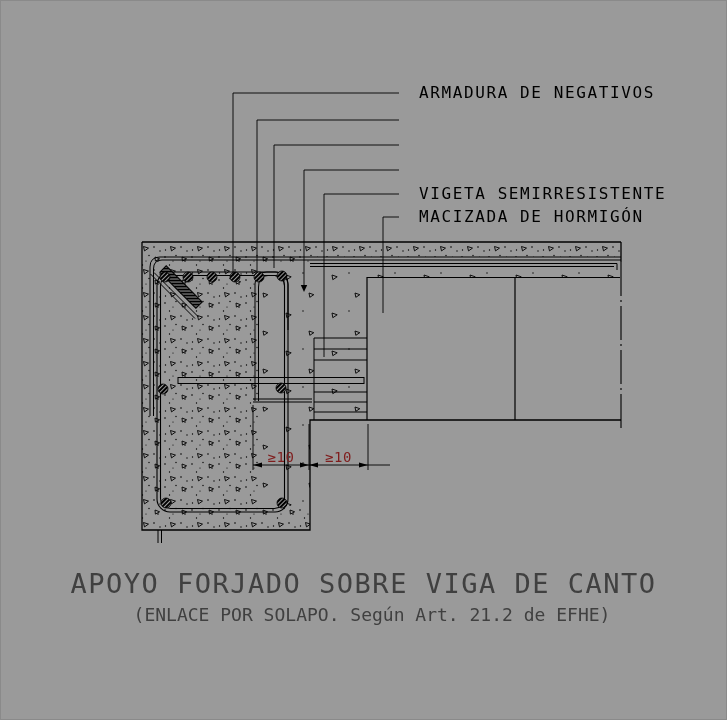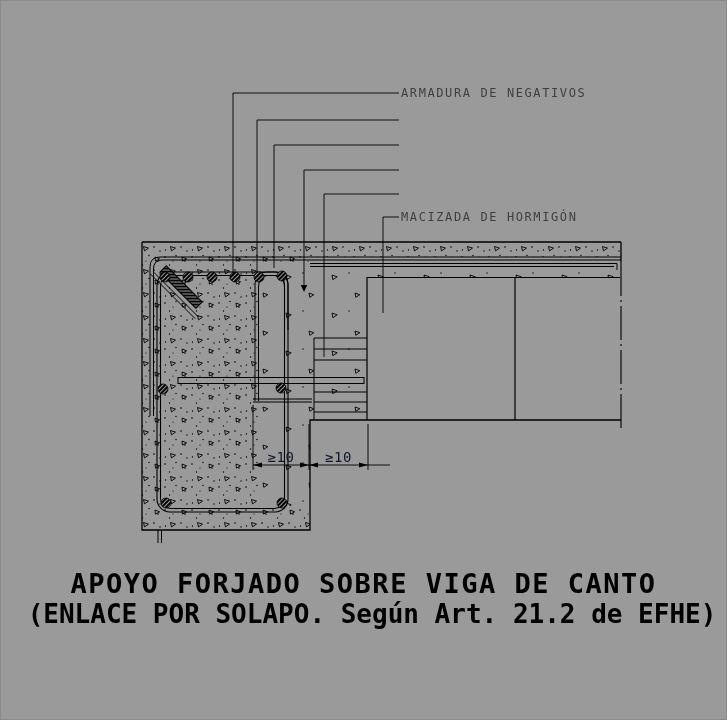--- a/index.html
+++ b/index.html
@@ -3,32 +3,32 @@
 <meta charset="utf-8">
 <style>
   html,body{margin:0;padding:0;background:#9a9a9a;}
   .canvas{
     position:relative;width:727px;height:720px;background:#9a9a9a;
     overflow:hidden;outline:1px solid #8a8a8a;outline-offset:-1px;
     font-family:"DejaVu Sans Mono", monospace;color:#000;
   }
   .canvas svg{position:absolute;left:0;top:0;}
   .callout{
-    position:absolute;left:401px;font-size:12px;line-height:18px;
-    letter-spacing:1.6px;white-space:nowrap;color:#404040;
+    position:absolute;left:419px;font-size:16px;line-height:18px;
+    letter-spacing:1.6px;white-space:nowrap;color:#000000;
   }
   .dim{
     position:absolute;font-size:14px;line-height:16px;text-align:center;
-    letter-spacing:0.5px;white-space:nowrap;color:#0f172a;
+    letter-spacing:0.5px;white-space:nowrap;color:#7f1d1d;
   }
   .title-block{
-    position:absolute;left:0;right:0;top:568px;text-align:center;color:#000000;font-weight:bold;
+    position:absolute;left:0;right:0;top:568px;text-align:center;color:#404040;
   }
   .title-line1{font-size:27px;line-height:31px;letter-spacing:1.5px;white-space:nowrap;}
-  .title-line2{font-size:26px;line-height:31px;letter-spacing:0px;white-space:nowrap;padding-left:17px;}
+  .title-line2{font-size:18px;line-height:31px;letter-spacing:0px;white-space:nowrap;padding-left:17px;}
 </style>
 </head>
 <body>
 
 <div class="canvas">
 
   <svg width="727" height="720" viewBox="0 0 727 720">
     <defs>
       <pattern id="dense" width="27" height="23" patternUnits="userSpaceOnUse">
         <circle cx="3" cy="4" r="0.8"></circle>
@@ -141,20 +141,21 @@
       <path d="M253,405 V470 M309,424 V470 M368,424 V470"></path>
       <path d="M253,465 H390"></path>
       <path d="M253,465 l9,-2.6 v5.2 z" fill="#000" stroke="none"></path>
       <path d="M309,465 l-9,-2.6 v5.2 z" fill="#000" stroke="none"></path>
       <path d="M309,465 l9,-2.6 v5.2 z" fill="#000" stroke="none"></path>
       <path d="M368,465 l-9,-2.6 v5.2 z" fill="#000" stroke="none"></path>
     </g>
   </svg>
 
   <div class="callout" style="top:84px">ARMADURA DE NEGATIVOS</div>
+  <div class="callout" style="top:185px">VIGETA SEMIRRESISTENTE</div>
   <div class="callout" style="top:208px">MACIZADA DE HORMIGÓN</div>
 
   <div class="dim" style="left:253px;top:449px;width:56px">≥10</div>
   <div class="dim" style="left:309px;top:449px;width:59px">≥10</div>
 
   <div class="title-block">
     <div class="title-line1">APOYO FORJADO SOBRE VIGA DE CANTO</div>
     <div class="title-line2">(ENLACE POR SOLAPO. Según Art. 21.2 de EFHE)</div>
   </div>
 

